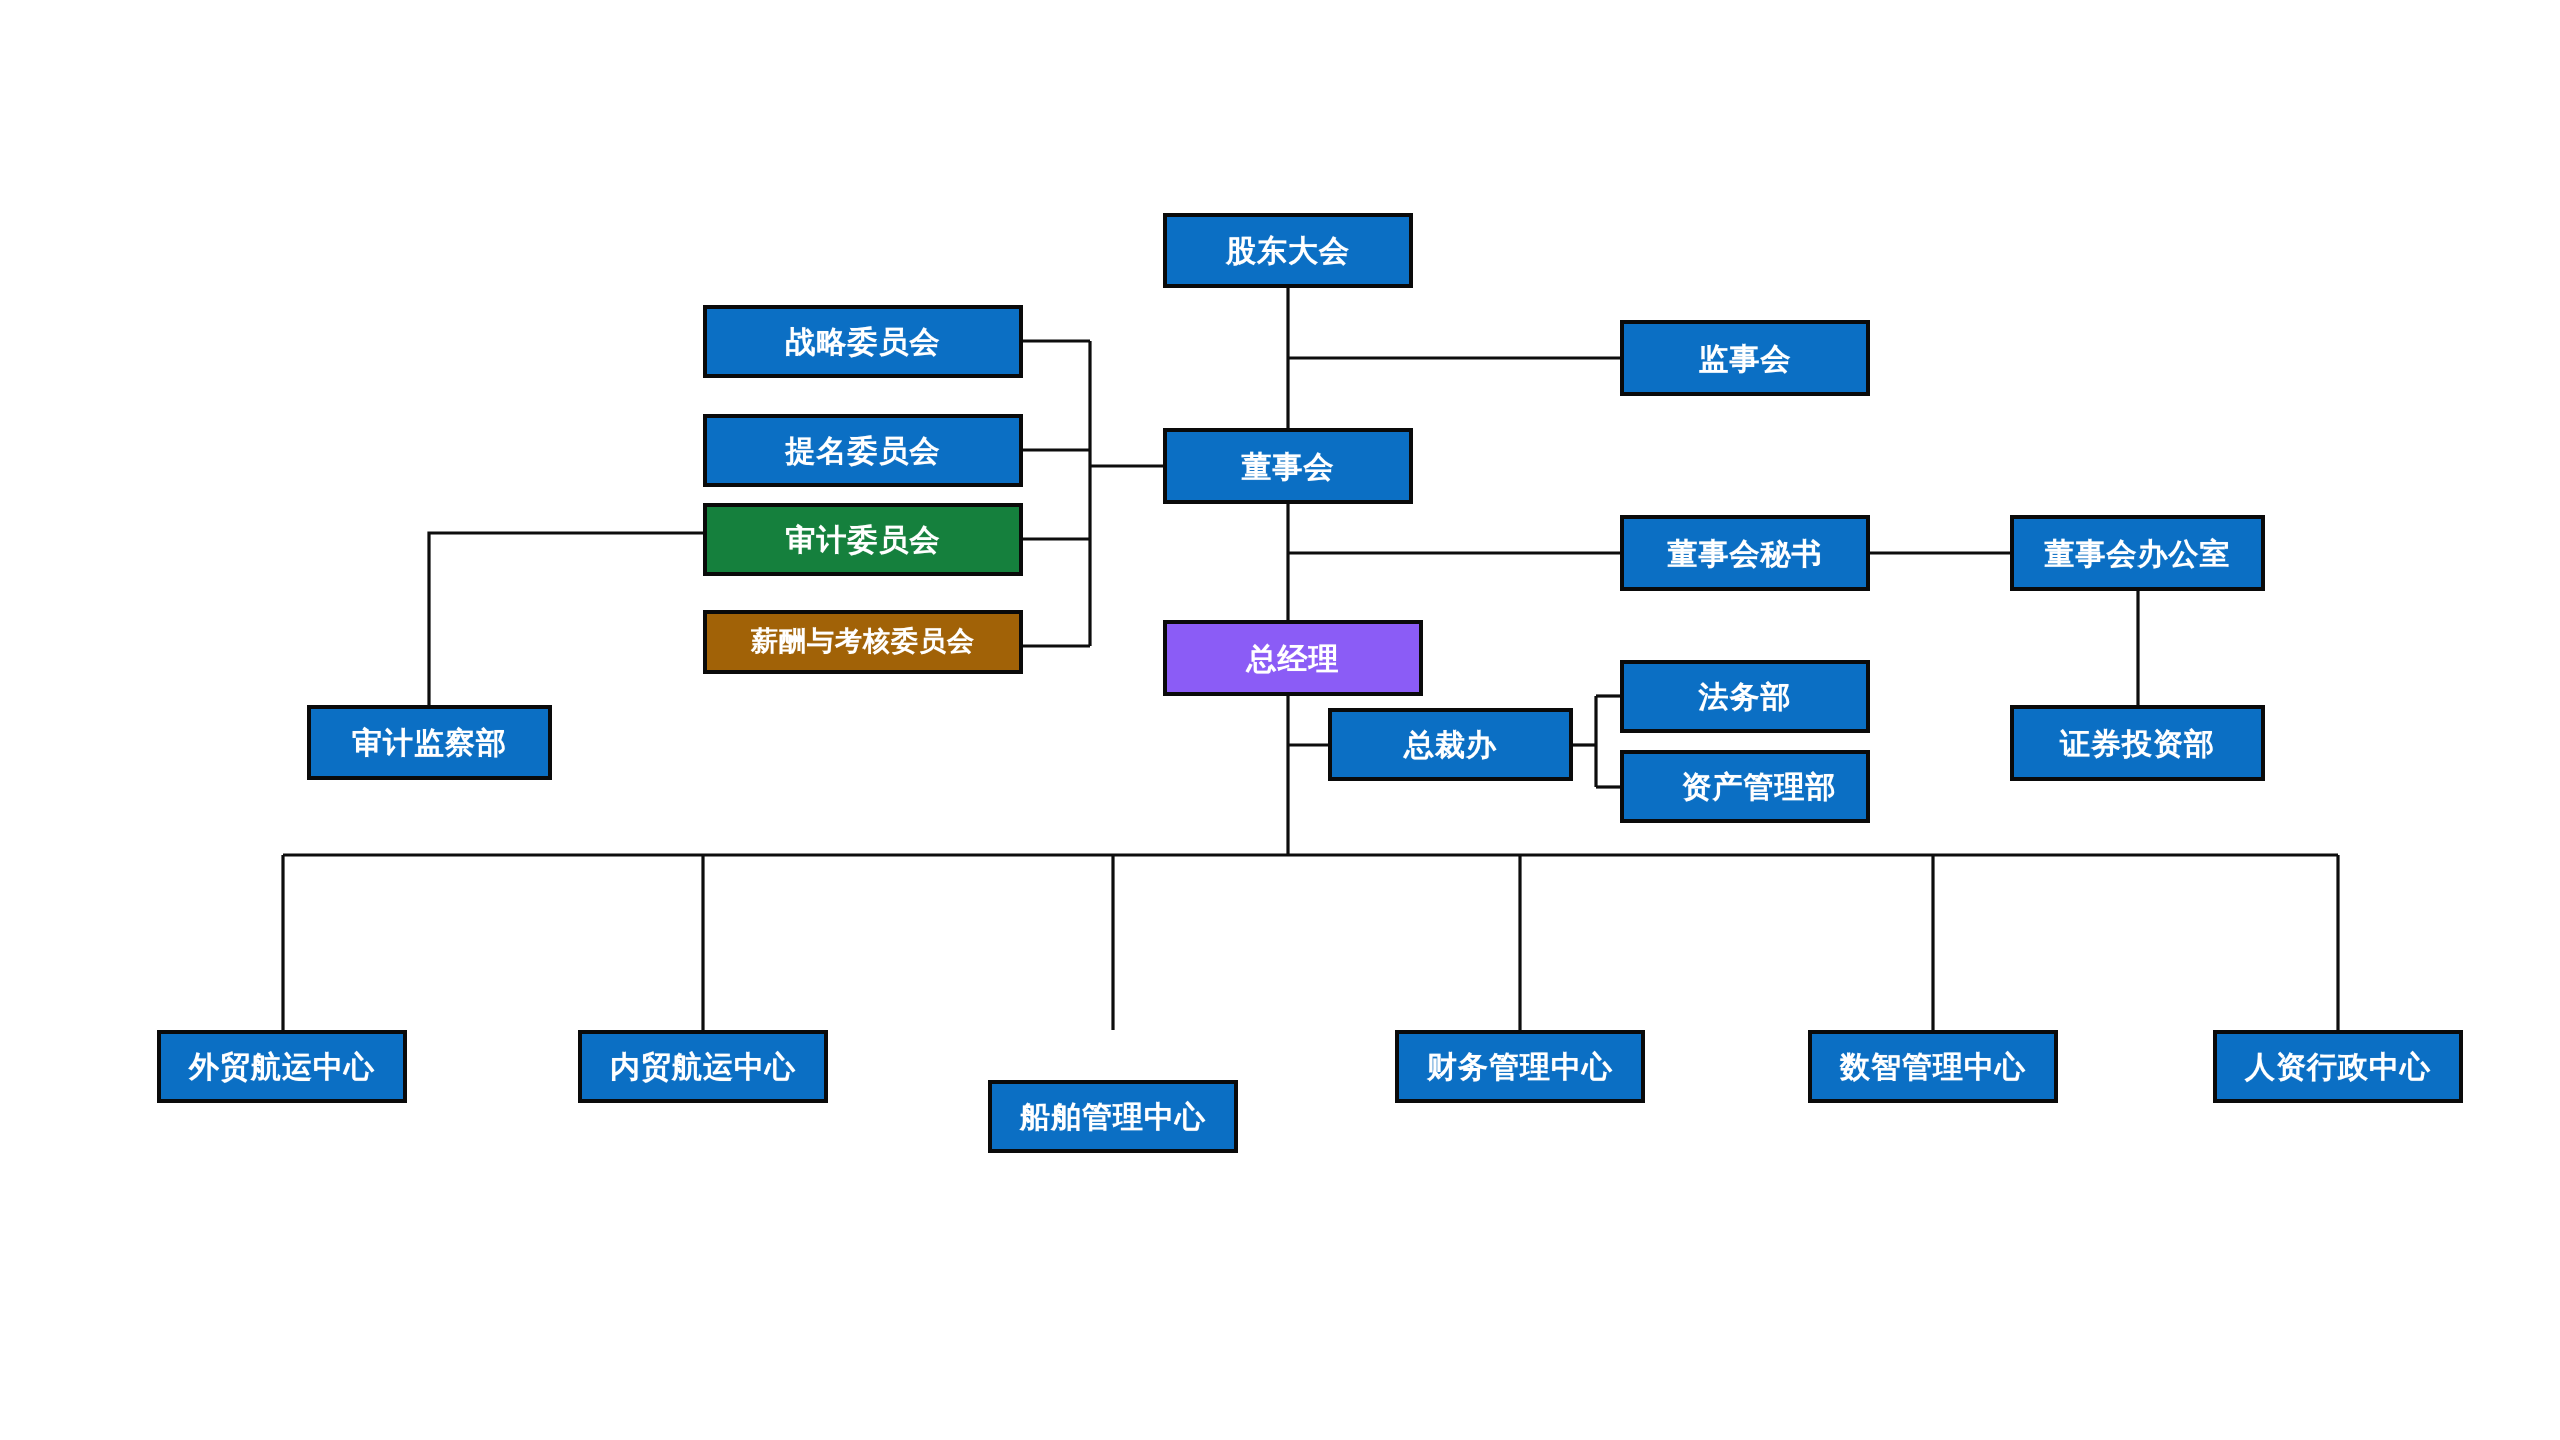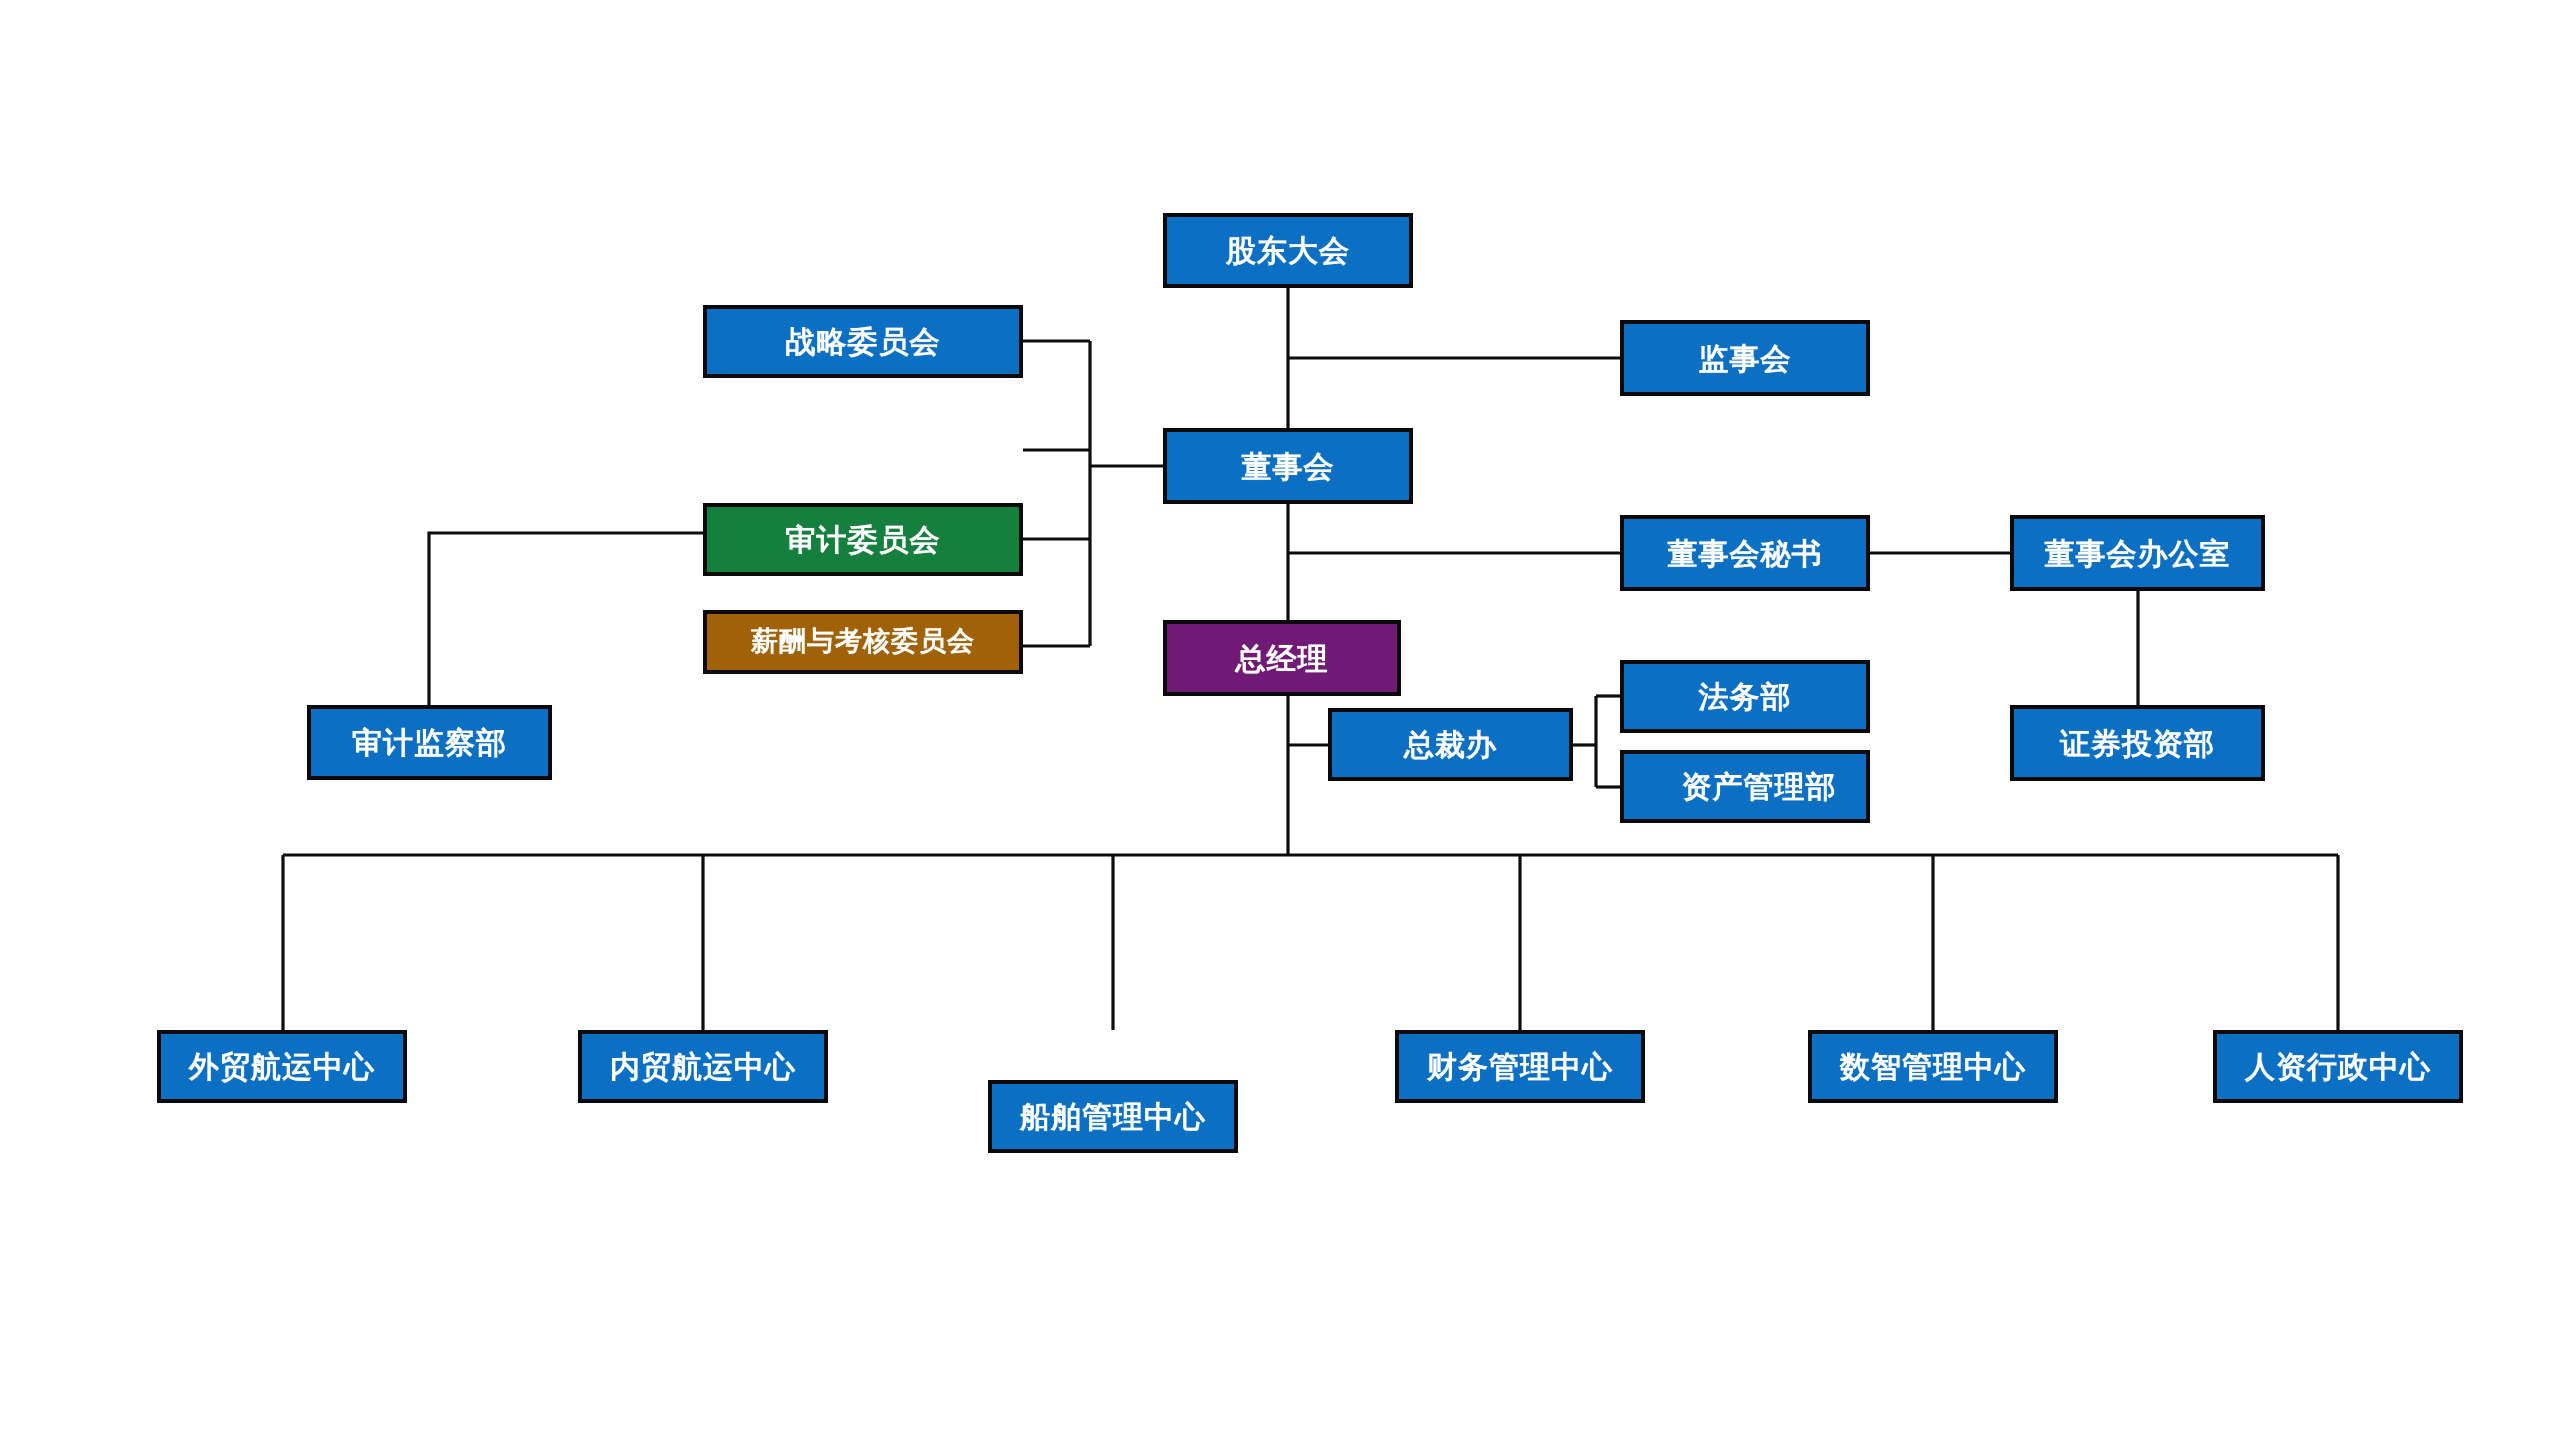--- a/index.html
+++ b/index.html
@@ -111,39 +111,42 @@
   </div>
   <div class="node" id="node-supervisory-board" style="left: 1620px; top: 320px; width: 250px; height: 76px; background: rgb(11, 111, 196); border-color: rgb(10, 10, 10); color: rgb(255, 255, 255);">
     <span class="node-label">监事会</span>
   </div>
   <div class="node" id="node-board" style="left: 1163px; top: 428px; width: 250px; height: 76px; background: rgb(11, 111, 196); border-color: rgb(10, 10, 10); color: rgb(255, 255, 255);">
     <span class="node-label">董事会</span>
   </div>
   <div class="node" id="node-strategy-committee" style="left: 703px; top: 305px; width: 320px; height: 73px; background: rgb(11, 111, 196); border-color: rgb(10, 10, 10); color: rgb(255, 255, 255);">
     <span class="node-label">战略委员会</span>
   </div>
+  <div class="node" id="node-nomination-committee" style="left: 703px; top: 414px; width: 320px; height: 73px; background: rgb(11, 111, 196); border-color: rgb(10, 10, 10); color: rgb(255, 255, 255);">
+    <span class="node-label">提名委员会</span>
+  </div>
   <div class="node" id="node-audit-committee" style="left: 703px; top: 503px; width: 320px; height: 73px; background: #15803d; border-color: rgb(10, 10, 10); color: rgb(255, 255, 255);">
     <span class="node-label">审计委员会</span>
   </div>
   <div class="node sz" id="node-comp-committee" style="left: 703px; top: 610px; width: 320px; height: 64px; background: #a16207; border-color: rgb(10, 10, 10); color: rgb(255, 255, 255);">
     <span class="node-label">薪酬与考核委员会</span>
   </div>
   <div class="node" id="node-audit-supervision" style="left: 307px; top: 705px; width: 245px; height: 75px; background: rgb(11, 111, 196); border-color: rgb(10, 10, 10); color: rgb(255, 255, 255);">
     <span class="node-label">审计监察部</span>
   </div>
   <div class="node" id="node-board-secretary" style="left: 1620px; top: 515px; width: 250px; height: 76px; background: rgb(11, 111, 196); border-color: rgb(10, 10, 10); color: rgb(255, 255, 255);">
     <span class="node-label">董事会秘书</span>
   </div>
   <div class="node" id="node-board-office" style="left: 2010px; top: 515px; width: 255px; height: 76px; background: rgb(11, 111, 196); border-color: rgb(10, 10, 10); color: #ffffff;">
     <span class="node-label">董事会办公室</span>
   </div>
   <div class="node" id="node-securities-invest" style="left: 2010px; top: 705px; width: 255px; height: 76px; background: rgb(11, 111, 196); border-color: rgb(10, 10, 10); color: rgb(255, 255, 255);">
     <span class="node-label">证券投资部</span>
   </div>
-  <div class="node" id="node-general-manager" style="left: 1163px; top: 620px; width: 238px; height: 76px; background: #701a75; border-color: rgb(10, 10, 10); color: rgb(255, 255, 255); justify-content: center;">
+  <div class="node" id="node-general-manager" style="left: 1163px; top: 620px; width: 260px; height: 76px; background: #8b5cf6; border-color: rgb(10, 10, 10); color: rgb(255, 255, 255); justify-content: center;">
     <span class="node-label">总经理</span>
   </div>
   <div class="node" id="node-president-office" style="left: 1328px; top: 708px; width: 245px; height: 73px; background: rgb(11, 111, 196); border-color: rgb(10, 10, 10); color: rgb(255, 255, 255); text-align: center;">
     <span class="node-label">总裁办</span>
   </div>
   <div class="node" id="node-legal-dept" style="left: 1620px; top: 660px; width: 250px; height: 73px; background: rgb(11, 111, 196); border-color: rgb(10, 10, 10); color: rgb(255, 255, 255);">
     <span class="node-label">法务部</span>
   </div>
   <div class="node" id="node-asset-mgmt-dept" style="left: 1620px; top: 750px; width: 250px; height: 73px; background: rgb(11, 111, 196); border-color: rgb(10, 10, 10); color: rgb(255, 255, 255); padding-left: 28px;">
     <span class="node-label">资产管理部</span>

